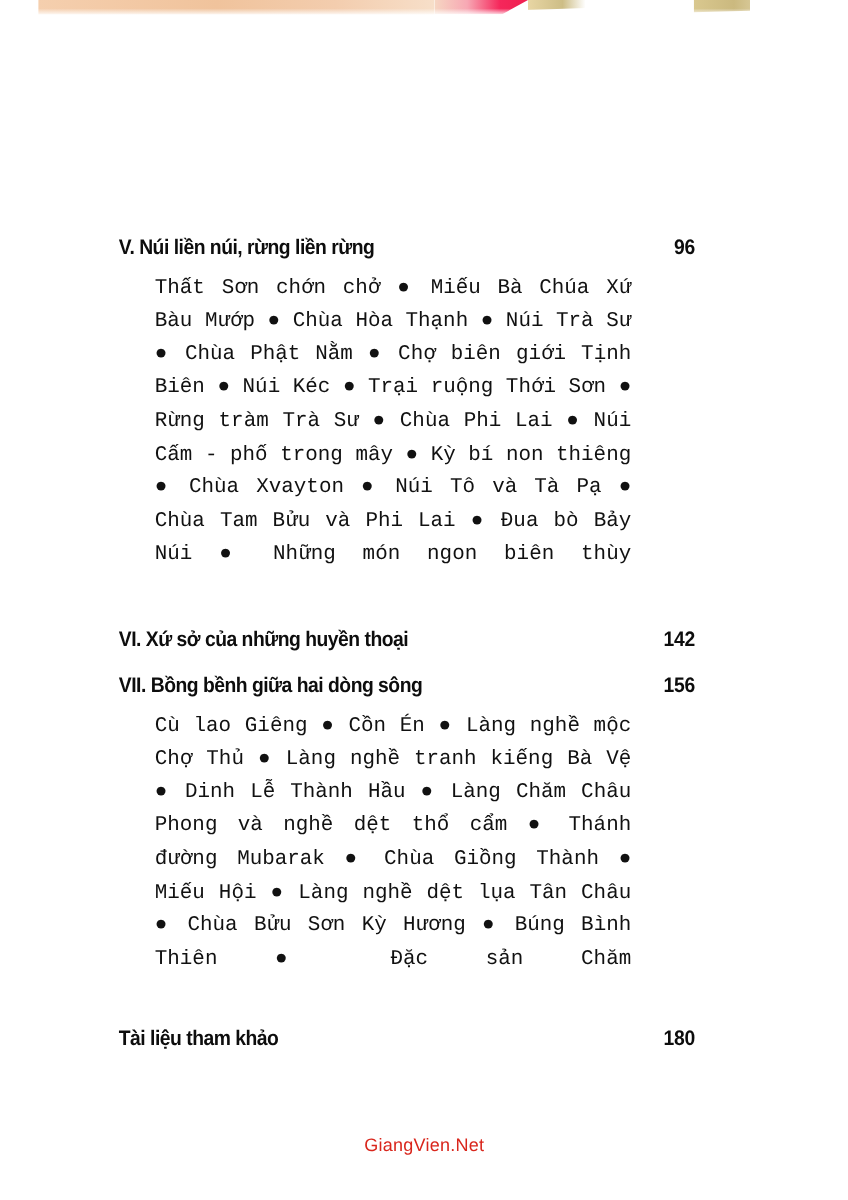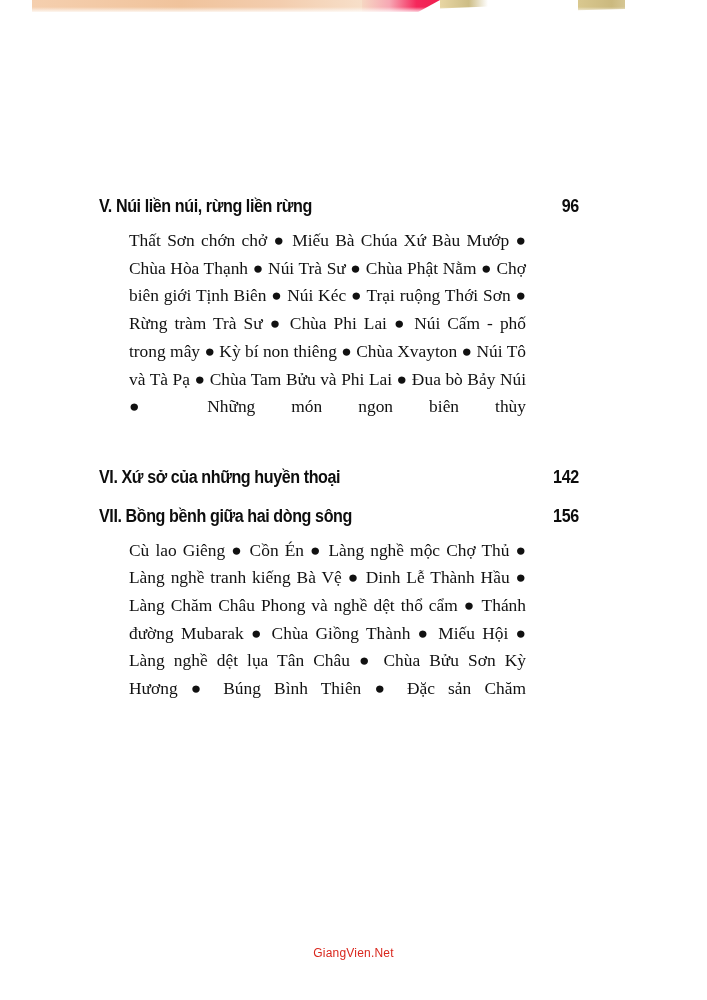--- a/index.html
+++ b/index.html
@@ -89,21 +89,21 @@
     font-family: "Liberation Sans", sans-serif;
     font-weight: bold;
     font-size: 17.5px;
     letter-spacing: -0.3px;
     color: #0d0d0d;
   }
 
   .entry-body {
     margin: 10px 0 0 30px;
     width: 397px;
-    font-family: Liberation Serif, serif;
+    font-family: Liberation Mono, monospace;
     font-size: 17.4px;
     line-height: 27.7px;
     color: #111111;
     text-align: justify;
     text-justify: inter-word;
     hyphens: none;
   }
   .entry-body::after {
     content: "";
     display: inline-block;
@@ -114,21 +114,21 @@
   .gap-small { height: 14px; }
 
   
   .watermark {
     position: absolute;
     left: 0;
     top: 946px;
     width: 707px;
     text-align: center;
     font-family: "Liberation Sans", sans-serif;
-    font-size: 12px;
+    font-size: 15px;
     color: #d9261c;
     letter-spacing: 0.2px;
   }
 
   
   .corner-bar {
     position: absolute;
     left: 659px;
     top: 966px;
     width: 9px;
@@ -181,20 +181,26 @@
     <div class="entry">
       <div class="entry-head">
         <span class="entry-title">VII. Bồng bềnh giữa hai dòng sông</span>
         <span class="entry-page">156</span>
       </div>
       <div class="entry-body">Cù lao Giêng ● Cồn Én ● Làng nghề mộc Chợ Thủ ● Làng nghề tranh kiếng Bà Vệ ● Dinh Lễ Thành Hầu ● Làng Chăm Châu Phong và nghề dệt thổ cẩm ● Thánh đường Mubarak ● Chùa Giồng Thành ● Miếu Hội ● Làng nghề dệt lụa Tân Châu ● Chùa Bửu Sơn Kỳ Hương ● Búng Bình Thiên ● Đặc sản Chăm</div>
     </div>
 
     <div class="gap-small"></div>
 
+    <div class="entry">
+      <div class="entry-head">
+        <span class="entry-title">Tài liệu tham khảo</span>
+        <span class="entry-page">180</span>
+      </div>
+    </div>
 
   </div>
 
   <div class="watermark">GiangVien.Net</div>
 
   <div class="corner-bar"></div>
   <div class="corner-tick"></div>
 
 </div>
 

